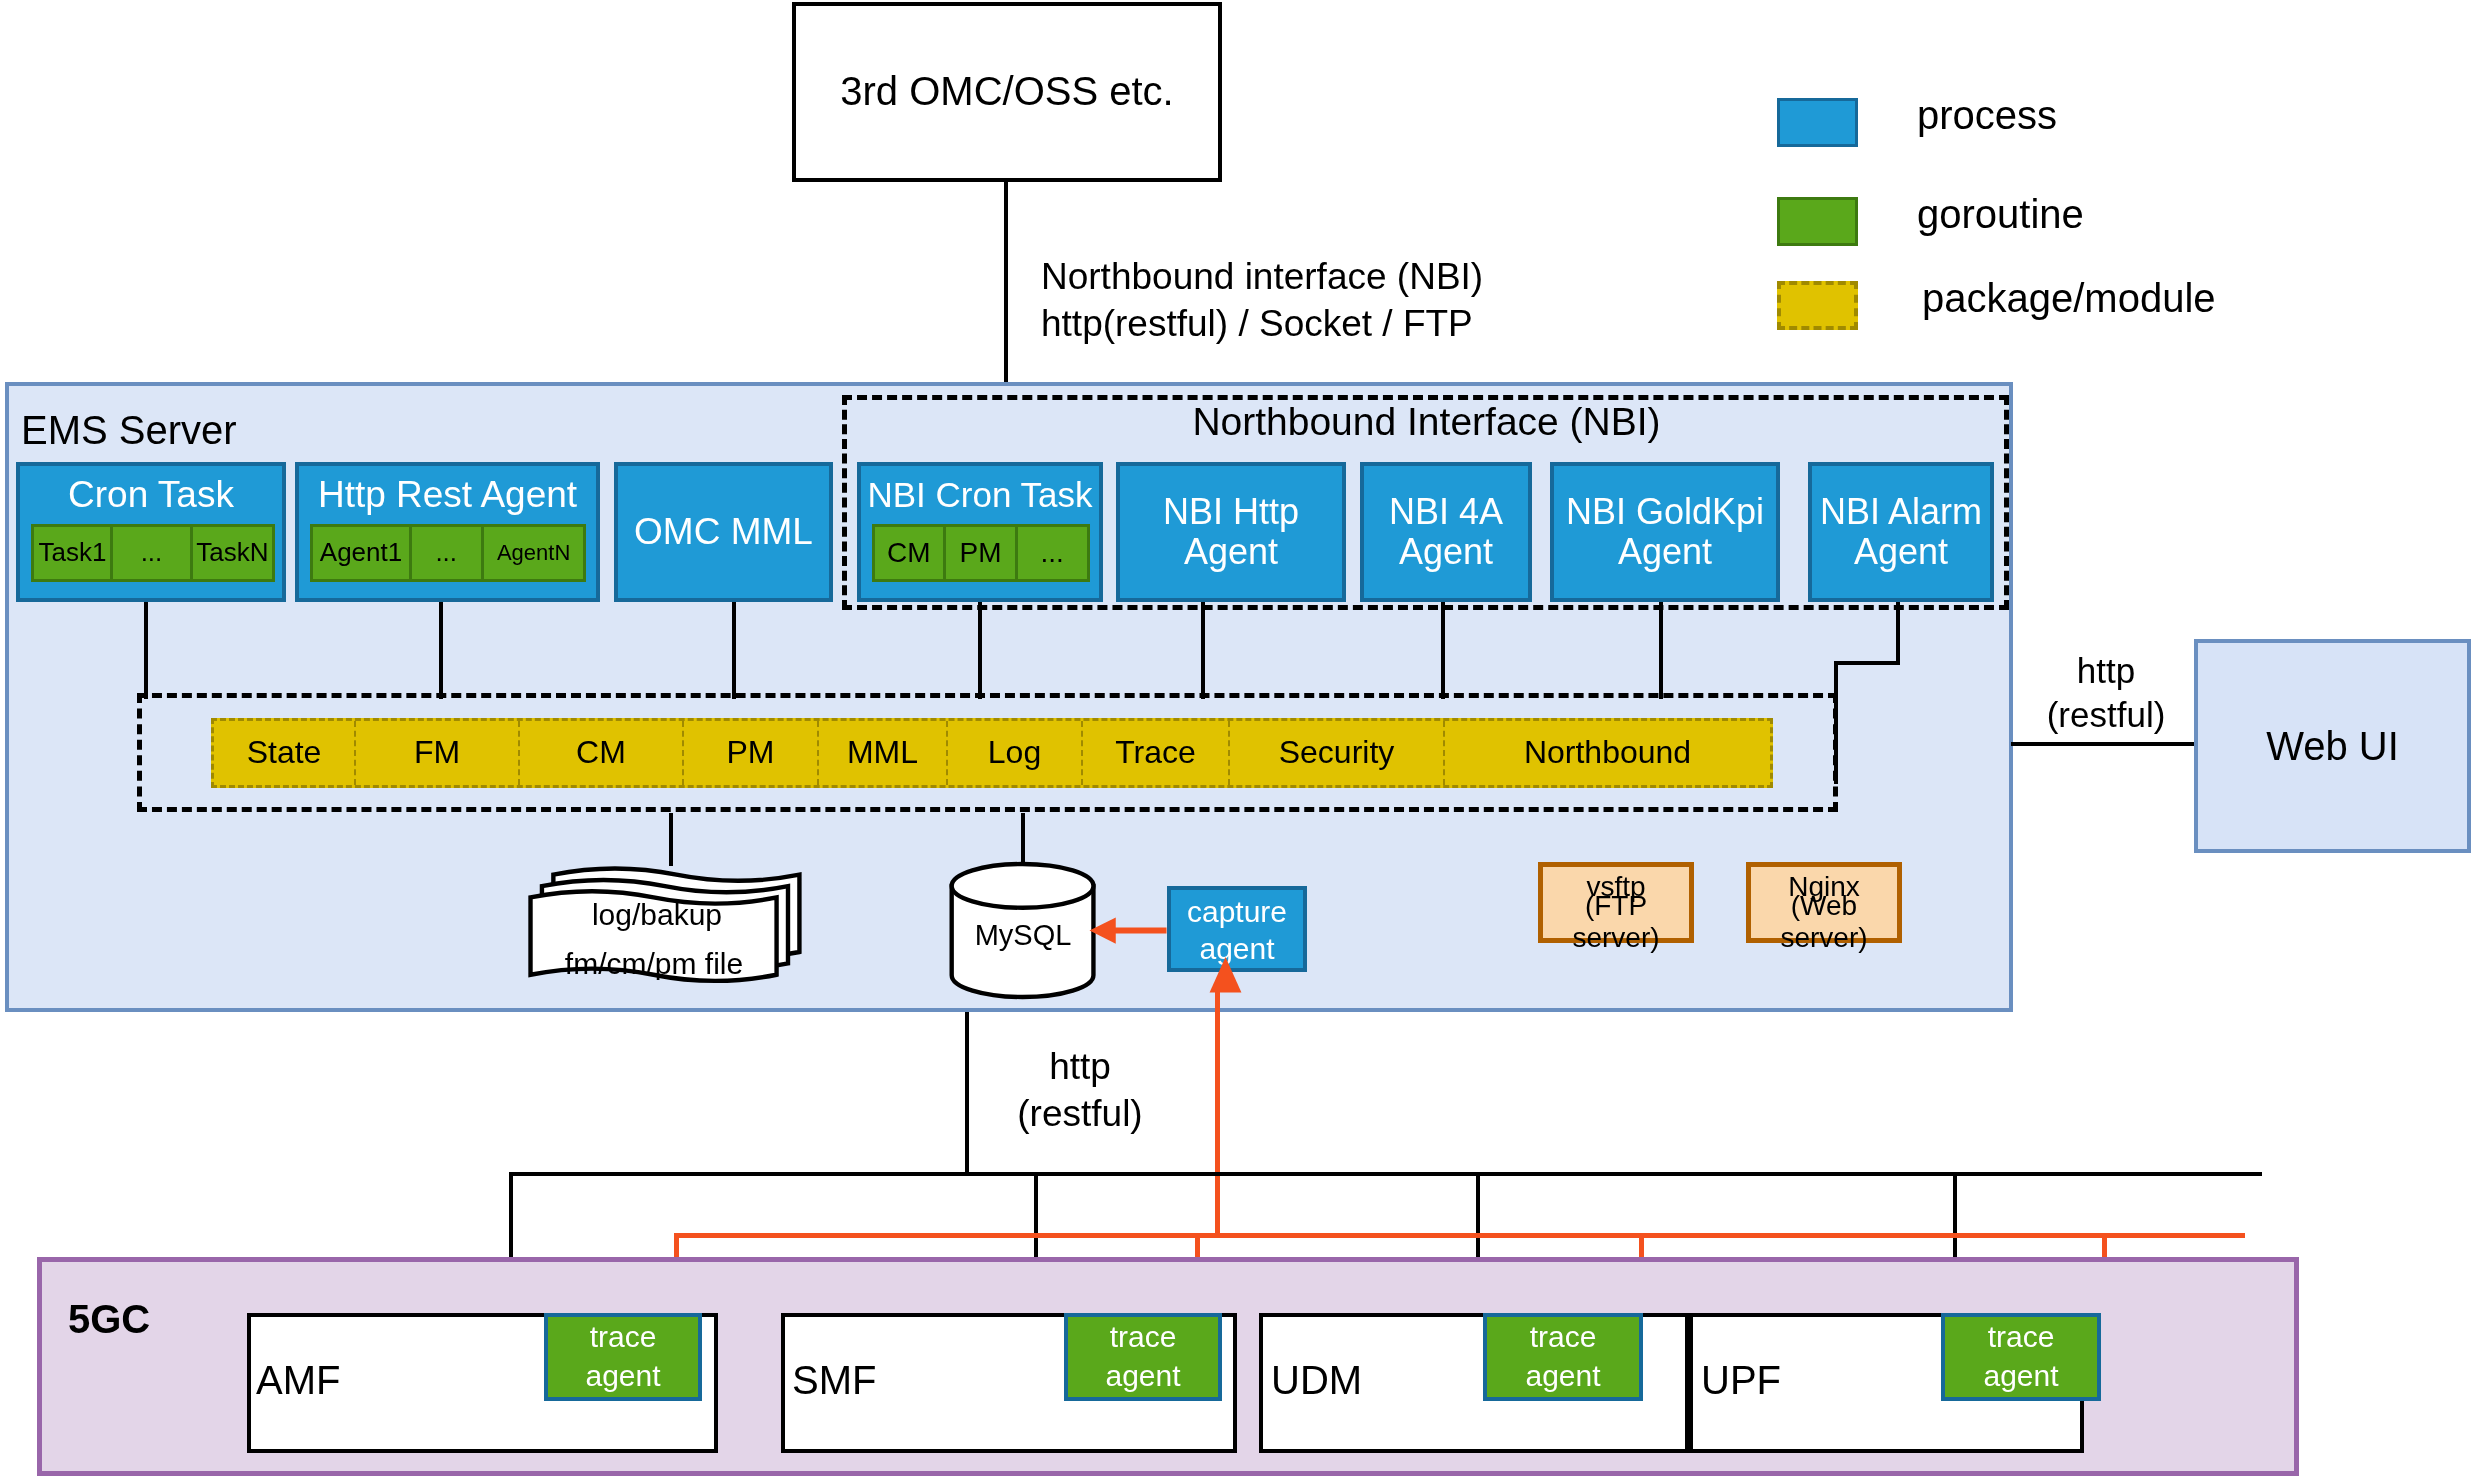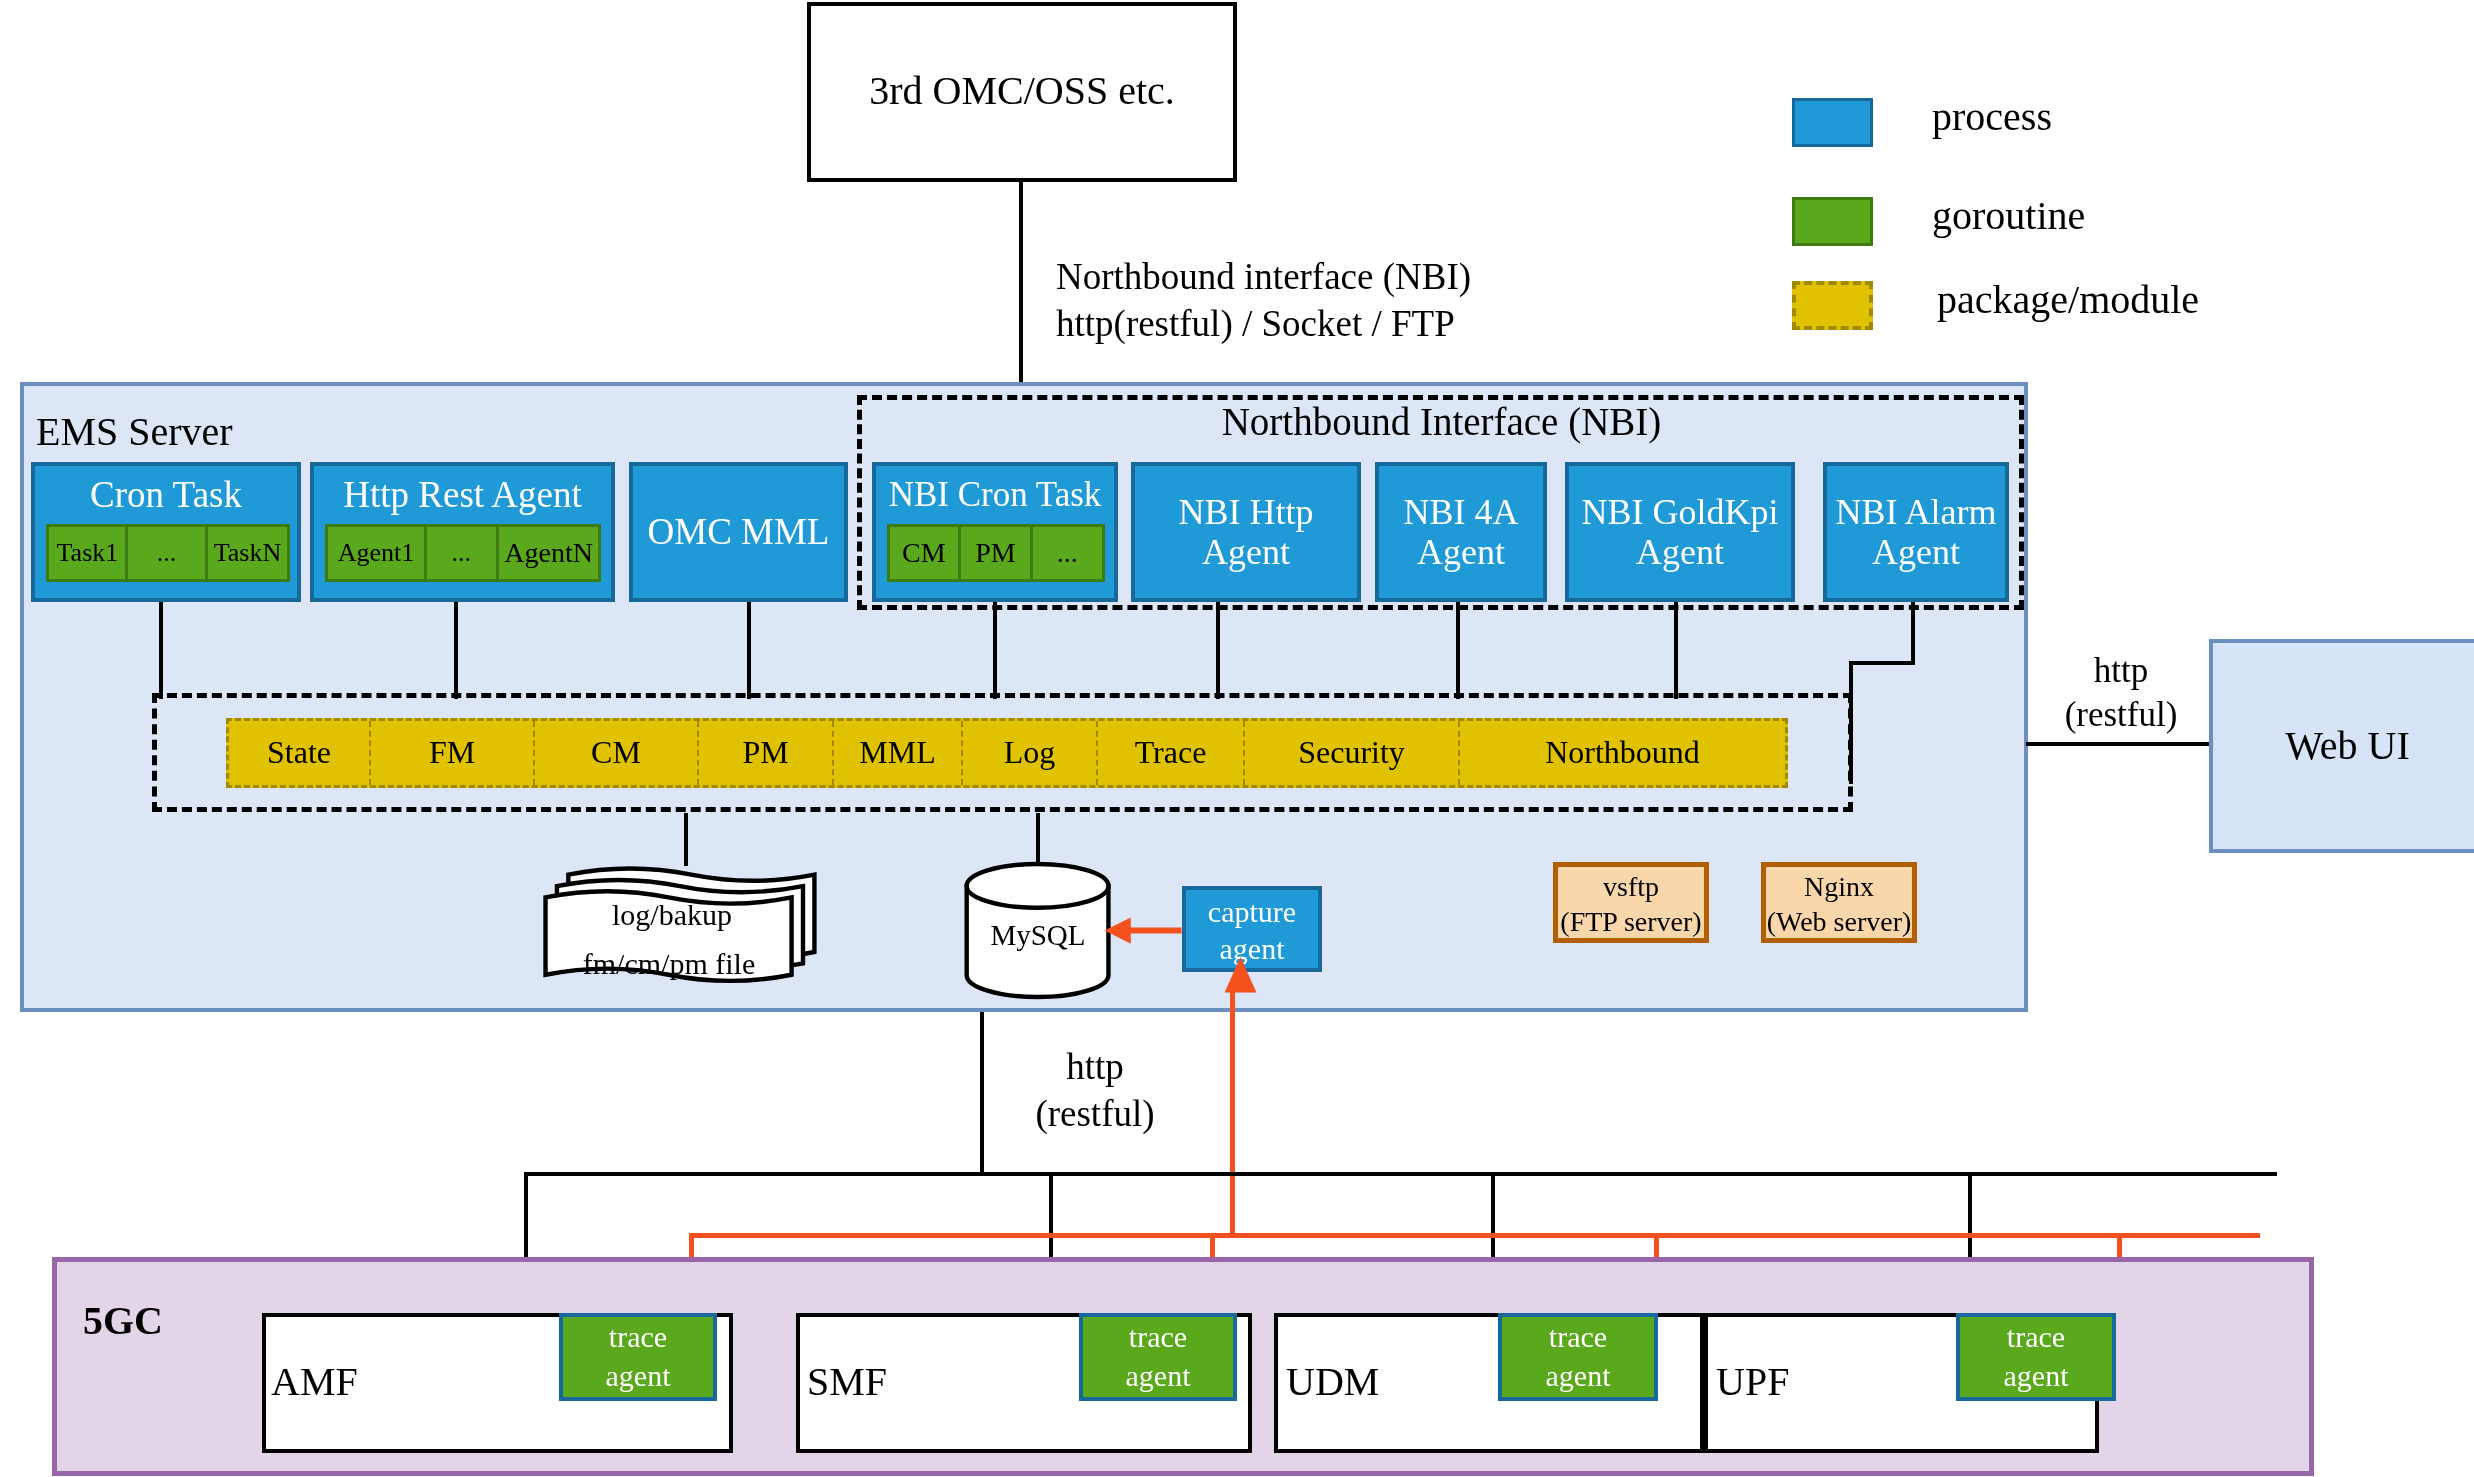--- a/index.html
+++ b/index.html
@@ -1,18 +1,18 @@
 <!DOCTYPE html>
 <html style="font-size:14px"><head>
 <meta charset="utf-8">
 <style>
   html,body{margin:0;padding:0;background:#ffffff;}
   body{width:2475px;height:1478px;position:relative;overflow:hidden;
        font-family:"Liberation Sans","DejaVu Sans",sans-serif;color:#000;}
-  #stage{position:absolute;left:15px;top:0;width:2011px;height:1478px;font-family:Liberation Serif, serif;}
+  #stage{position:absolute;left:0;top:0;width:2011px;height:1478px;}
   .abs{position:absolute;box-sizing:border-box;}
   .ctr{display:flex;align-items:center;justify-content:center;text-align:center;line-height:1.12;}
 
   
   .plainbox{background:#ffffff;border:4.4px solid #000000;}
   .proc{background:#1f9ad6;border:4.4px solid #16699a;color:#ffffff;}
   .goro{background:#5aa81b;border:3.5px solid #3d7a10;color:#000000;}
   .goro-white{color:#ffffff;}
   .orangebox{background:#fad7ab;border:5.3px solid #b06000;color:#000;}
   .emspanel{background:#dce6f7;border:4.4px solid #6a8fc0;}
@@ -72,21 +72,21 @@
       <div class="goro ctr" style="flex:1;font-size:26px;border-left:none;">...</div>
       <div class="goro ctr" style="flex:1.05;font-size:26px;border-left:none;">TaskN</div>
     </div>
   </div>
 
   <div class="abs proc" style="left:295px;top:462px;width:305px;height:140px;">
     <div class="ctr" style="position:absolute;left:0;top:5.3px;width:100%;height:46px;font-size:37px;">Http Rest Agent</div>
     <div class="abs" style="left:11.4px;top:58px;width:276px;height:58px;display:flex;">
       <div class="goro ctr" style="flex:1.1;font-size:26px;">Agent1</div>
       <div class="goro ctr" style="flex:0.8;font-size:26px;border-left:none;">...</div>
-      <div class="goro ctr" style="flex:1.15;font-size:28px;border-left:none;">AgentN</div>
+      <div class="goro ctr" style="flex:1.15;font-size:22px;border-left:none;">AgentN</div>
     </div>
   </div>
 
   <div class="abs proc ctr" style="left:614px;top:462px;width:219px;height:140px;font-size:37px;">
     <span>OMC MML</span>
   </div>
 
   <div class="abs proc" style="left:857px;top:462px;width:246px;height:140px;">
     <div class="ctr" style="position:absolute;left:0;top:5.3px;width:100%;height:46px;font-size:35px;">NBI Cron Task</div>
     <div class="abs" style="left:10.5px;top:58px;width:218px;height:58px;display:flex;">

